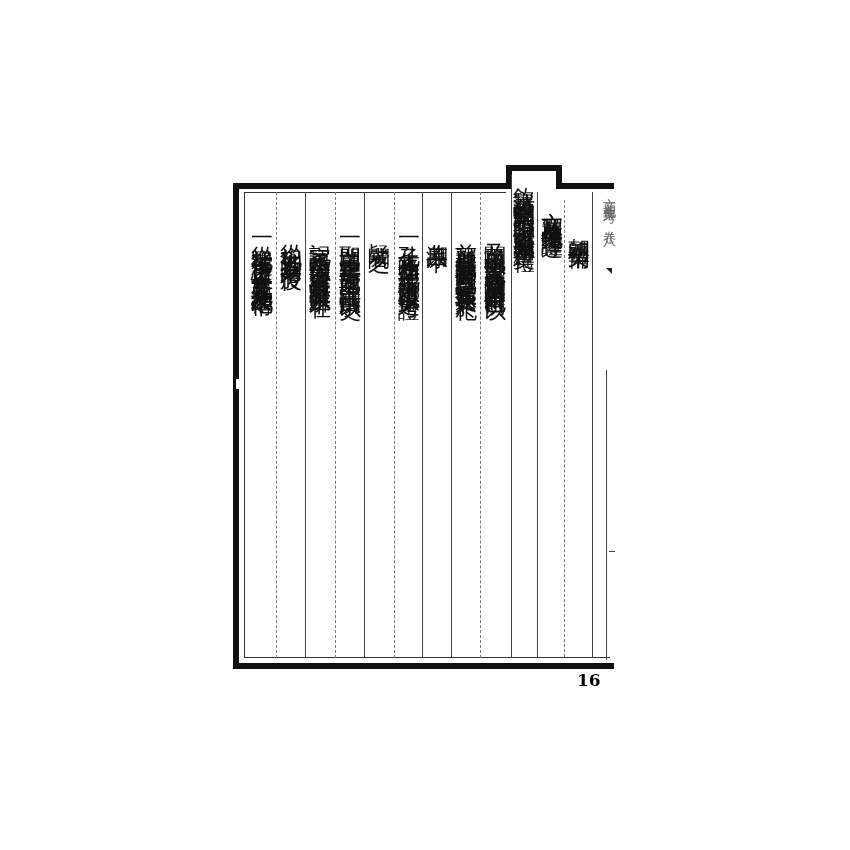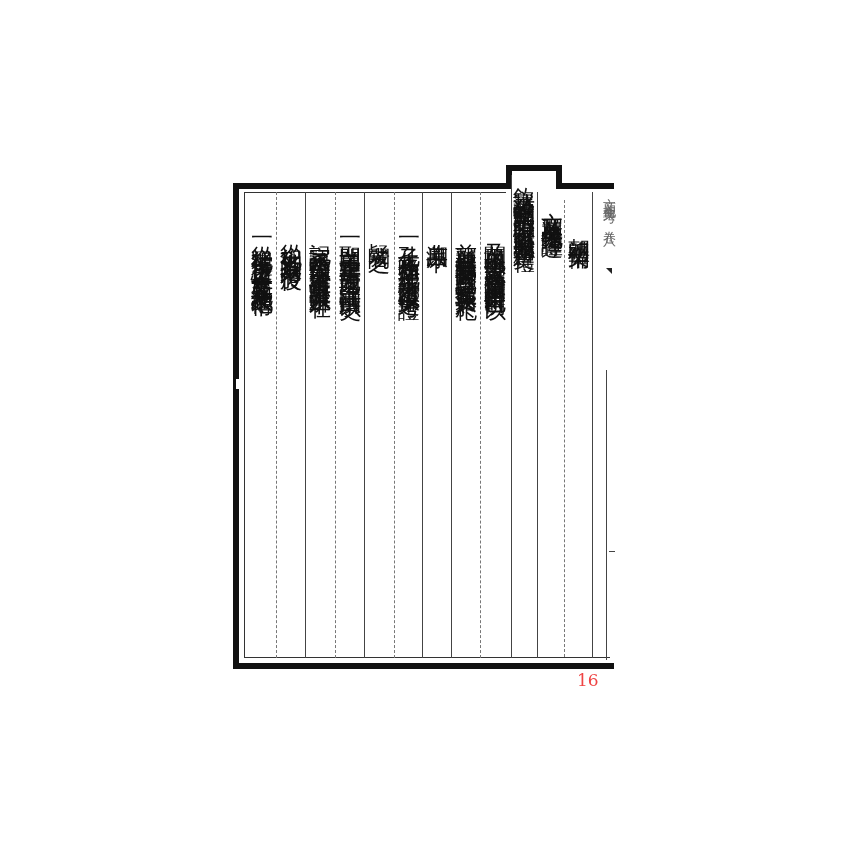--- a/index.html
+++ b/index.html
@@ -130,23 +130,23 @@
     .right-edge-tick {
       position: absolute;
       left: 609px; top: 551px;
       width: 6px; height: 1px;
       background: #444;
     }
     .page-number {
       position: absolute;
       left: 577px; top: 670px;
       font-family: "DejaVu Serif", "Liberation Serif", serif;
-      font-weight: normal;
+      font-weight: bold;
       font-size: 17px;
-      color: #ef4444;
+      color: #000000;
     }
     .left-mark {
       position: absolute;
       left: 236px; top: 379px;
       width: 6px; height: 10px;
       background: #fff;
     }
   </style>
 </head>
 <body>

